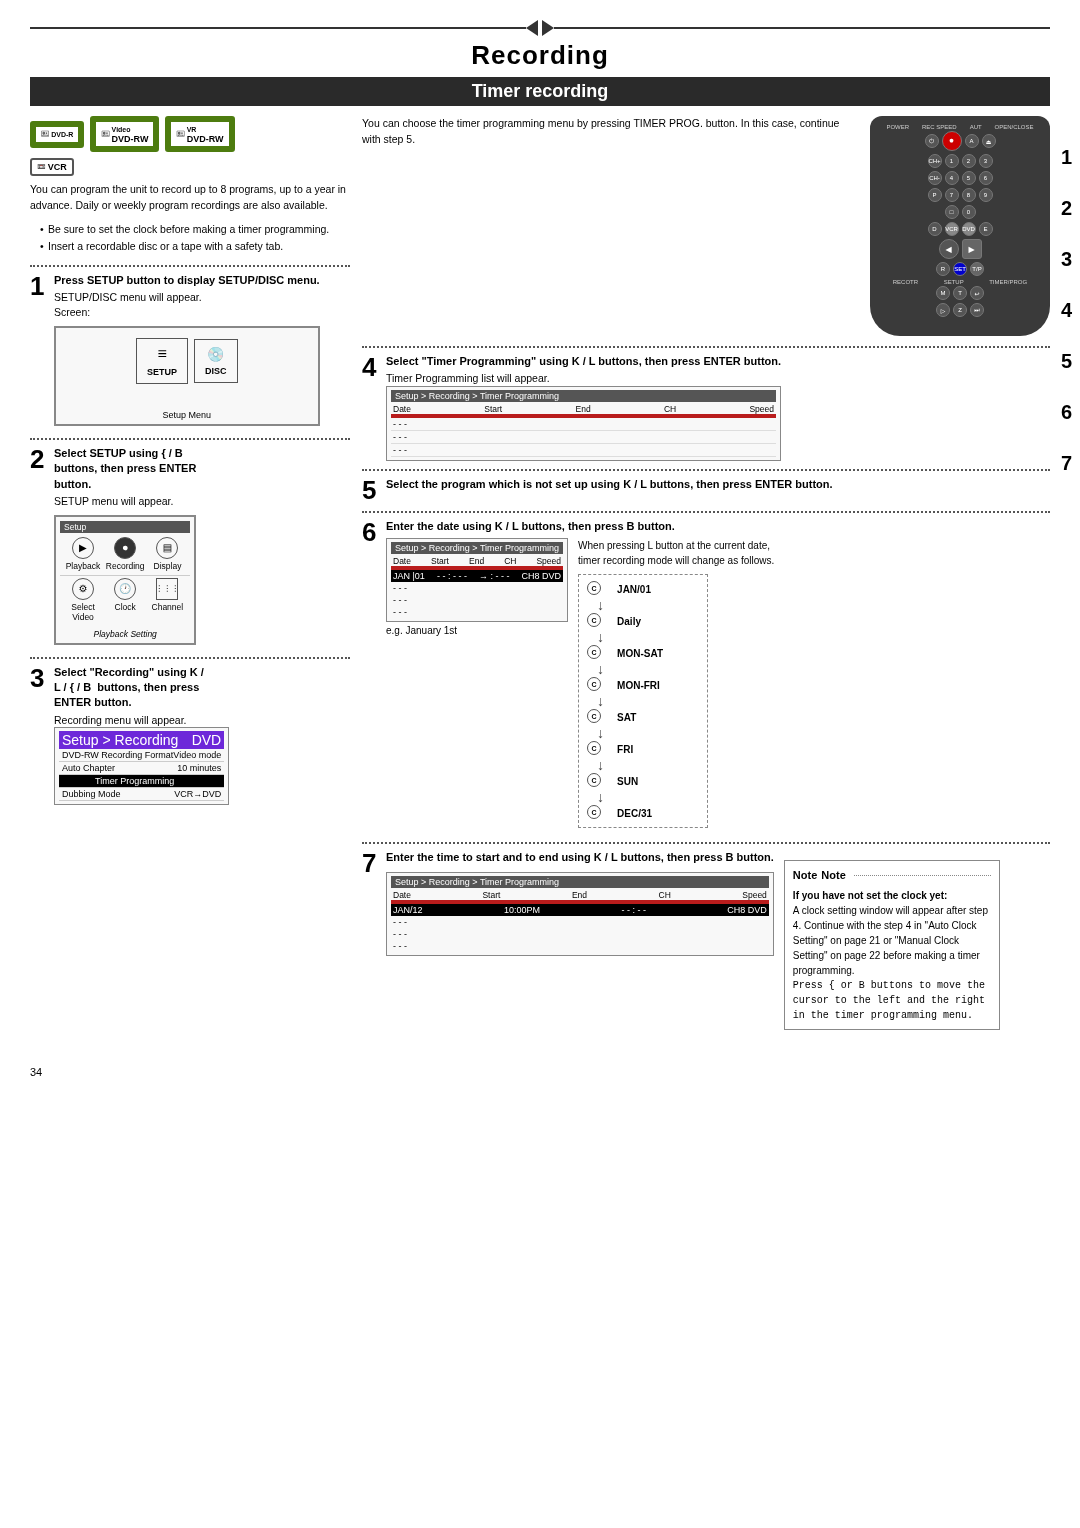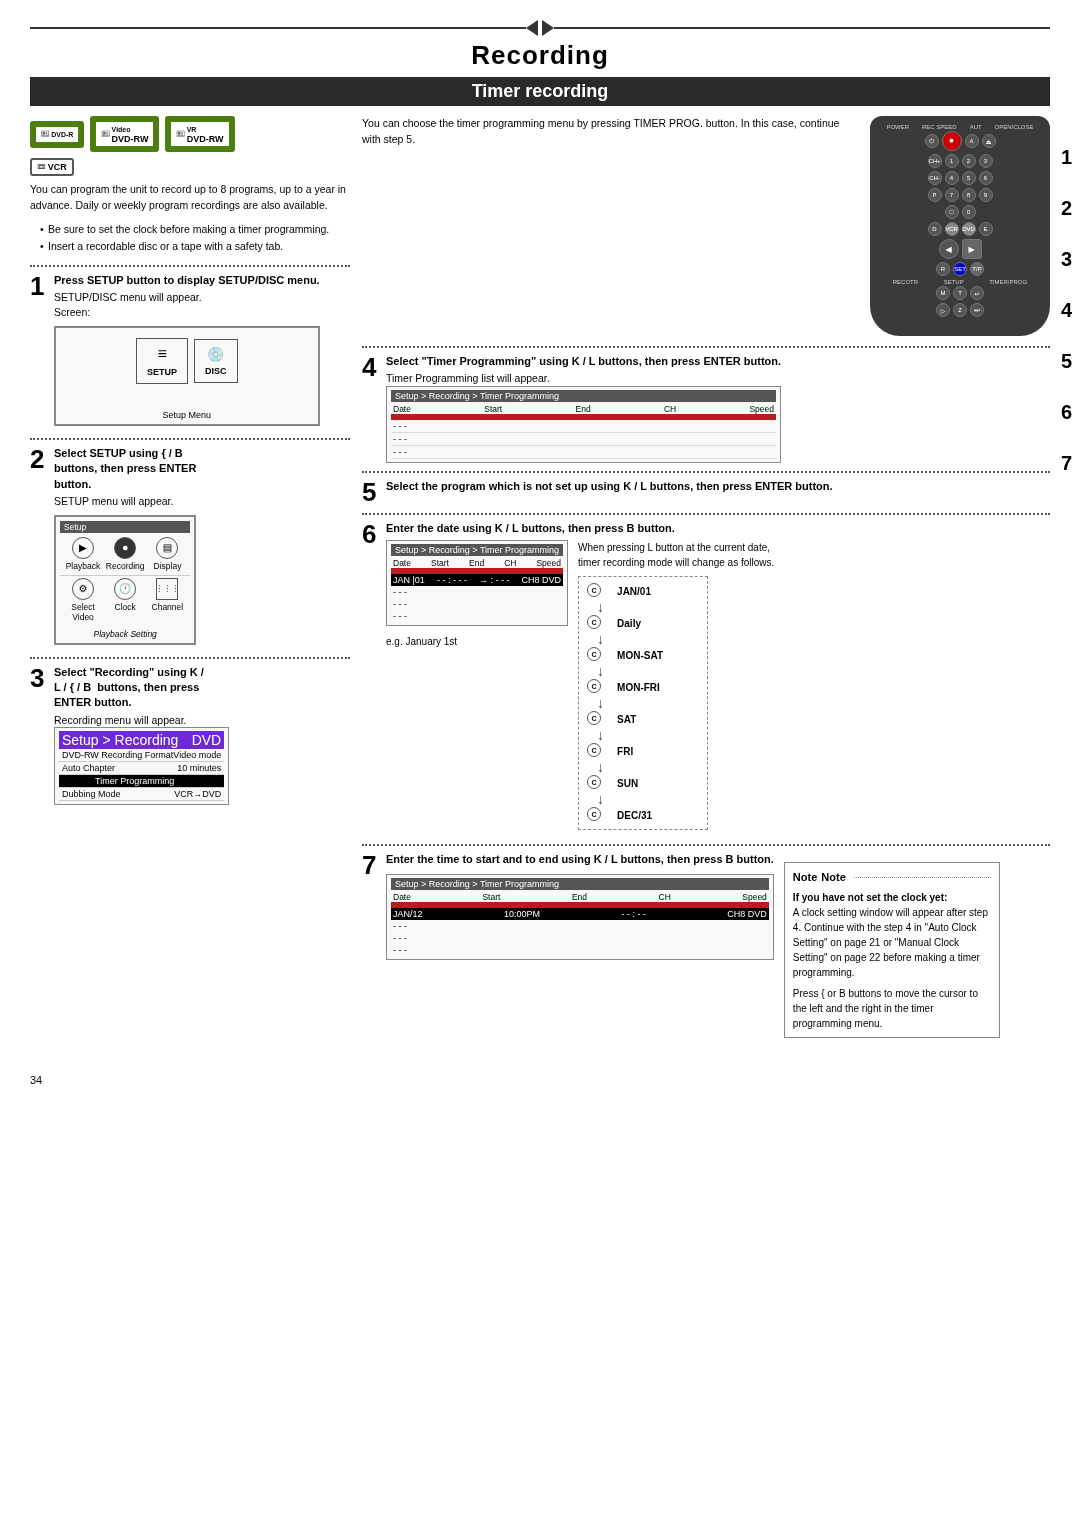--- a/index.html
+++ b/index.html
@@ -207,21 +207,21 @@
       color: #fff;
       padding: 1px 4px;
       font-size: 9px;
       margin-bottom: 2px;
     }
     .timer-prog-screen .col-hdr {
       display: flex;
       justify-content: space-between;
       font-size: 8.5px;
       padding: 0 2px;
-      border-bottom: 6px solid #b91c1c;
+      border-bottom: 4px solid #b91c1c;
     }
     .timer-prog-screen .row {
       display: flex;
       justify-content: space-between;
       padding: 1px 2px;
       font-size: 9px;
       border-bottom: 1px solid #ddd;
     }
     .remote {
       width: 180px;
@@ -350,21 +350,21 @@
       line-height: 1.5;
     }
     .note-body .note-bold {
       font-weight: bold;
     }
     .bottom-page-num {
       text-align: left;
       font-size: 11px;
       margin-top: 28px;
     }
-    .eg-text { font-size: 10px; margin: 10px 0; }
+    .eg-text { font-size: 10px; margin: 3px 0; }
     .two-col-step {
       display: flex;
       gap: 10px;
       margin-top: 4px;
     }
     .two-col-step-left { flex: 1; }
     .two-col-step-right { width: 200px; flex-shrink: 0; }
     .step7-bottom {
       display: flex;
       gap: 10px;
@@ -768,21 +768,21 @@
               <div class="note-box">
                 <div class="note-title">
                   <span>Note</span>
                   <div class="note-dots"></div>
                 </div>
                 <div class="note-body">
                   <p>
                     <span class="note-bold">If you have not set the clock yet:</span><br>
                     <span>A clock setting window will appear after step 4. Continue with the step 4 in "Auto Clock Setting" on page 21 or "Manual Clock Setting" on page 22 before making a timer programming.</span>
                   </p>
-                  <p style="margin-top:6px;">
+                  <p style="font-family:Liberation Mono, monospace;">
                     <span>Press { or B buttons to move the cursor to the left and the right in the timer programming menu.</span>
                   </p>
                 </div>
               </div>
             </div>
           </div>
         </div>
       </div>
     </div>
 

